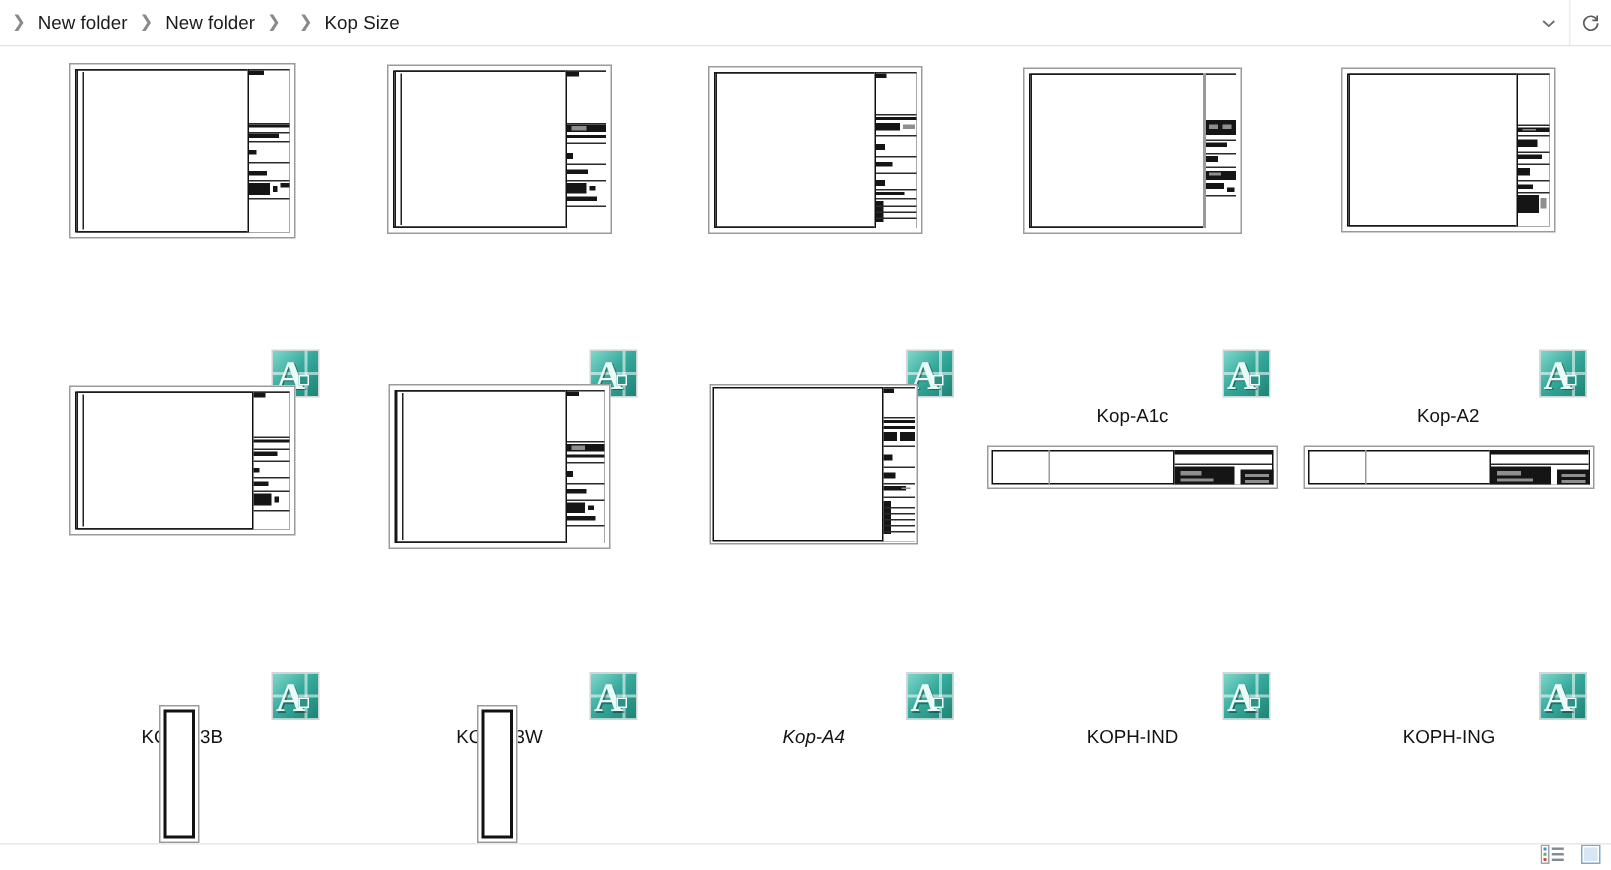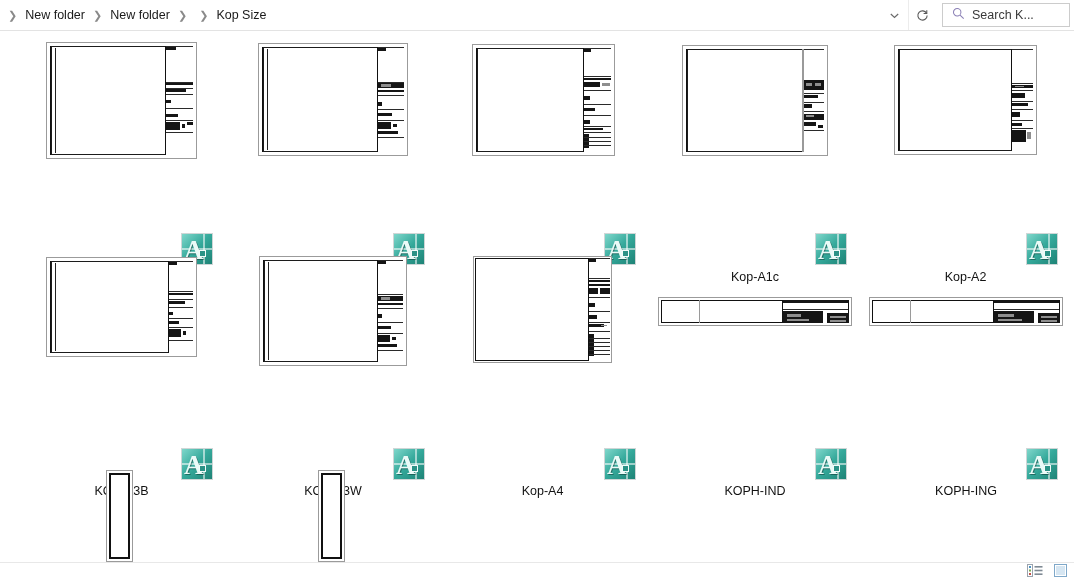--- a/index.html
+++ b/index.html
@@ -202,29 +202,20 @@
 
   <div class="addr-btn">
     <span>
       <svg width="13" height="13" viewBox="0 0 14 14">
         <path d="M11.4 4.6A5 5 0 1 0 12 7" fill="none" stroke="#5a5a5a" stroke-width="1.2"></path>
         <path d="M11.6 1.4 L11.6 4.9 L8.2 4.9" fill="none" stroke="#5a5a5a" stroke-width="1.2"></path>
       </svg>
     </span>
   </div>
 
-  <div class="searchbox">
-    <span class="search-ico">
-      <svg width="13" height="13" viewBox="0 0 14 14">
-        <circle cx="5.6" cy="5.6" r="4" fill="none" stroke="#8a7fb5" stroke-width="1.1"></circle>
-        <path d="M8.7 8.7 L12.6 12.6" stroke="#8a7fb5" stroke-width="1.1" fill="none"></path>
-      </svg>
-    </span>
-    <span class="search-ph">Search K...</span>
-  </div>
 </div>
 
 <div class="content">
 
   <div class="item">
     <div class="thumb" style="left:46px; top:11px; width:151px; height:117px;">
       <div class="sheet">
         <div class="outer"></div>
         <div class="inner"></div>
         <div class="binder"></div>
@@ -487,21 +478,21 @@
           <div class="hline" style="top:96px;"></div>
         </div>
       </div>
     </div>
     <div class="dwgicon" style="left:604px; top:417px;">
       <div class="gl gv" style="left:21px;"></div>
       <div class="gl gh" style="top:14px;"></div>
       <div class="letterA">A</div>
       <div class="node"></div>
     </div>
-    <div class="label" style="left:473px; top:453px; width:139px;">Kop-A4</div>
+    <div class="label" style="left:473px; top:453px; width:139px;font-style:italic;">Kop-A4</div>
   </div>
 
   <div class="item">
     <div class="thumb banner" style="left:658px; top:266px; width:194px; height:29px;">
       <div class="sheet">
         <div class="outer"></div>
         <div class="vline" style="left:40px;"></div>
         <div class="tb" style="width:66px; top:2px; bottom:2px; border-left:1.2px solid #111;">
           <div class="bar blk" style="left:0; top:0; right:0; height:3px;"></div>
           <div class="bar blk" style="left:0; top:11px; width:40px; height:12px;"></div>

